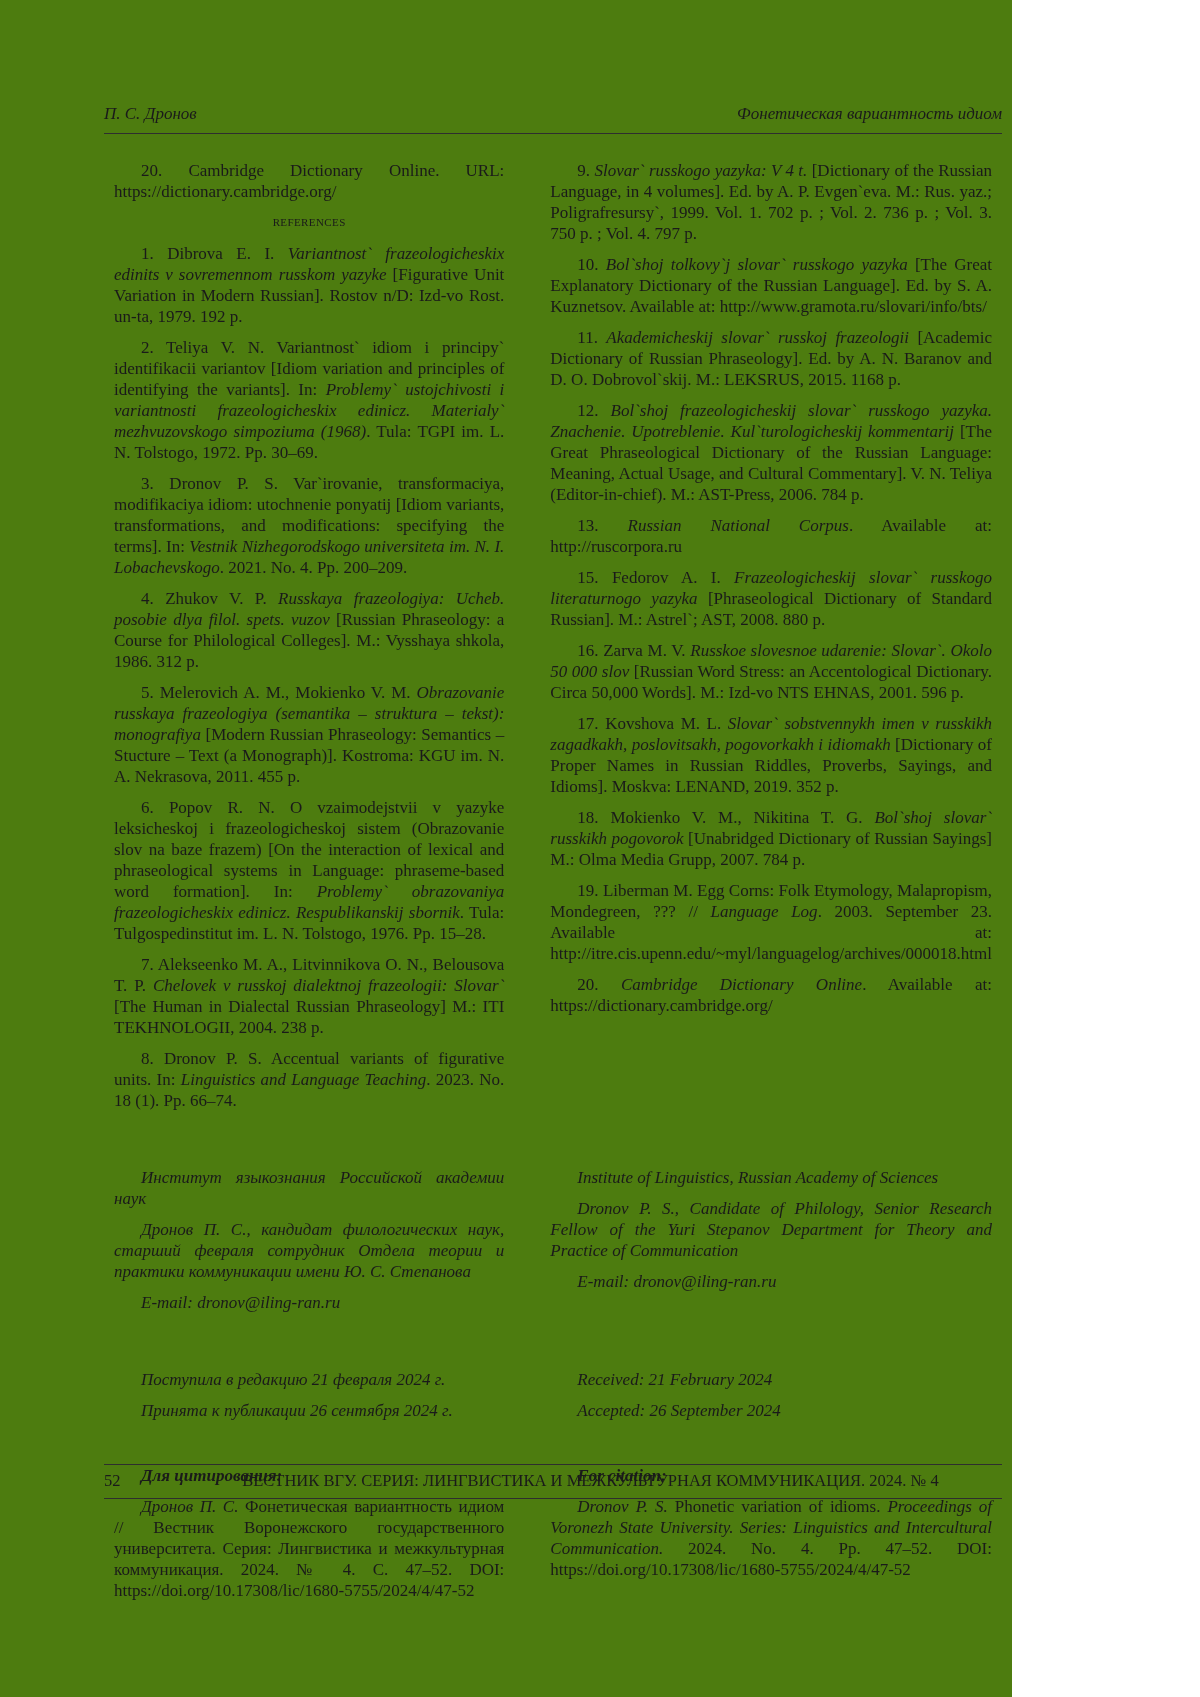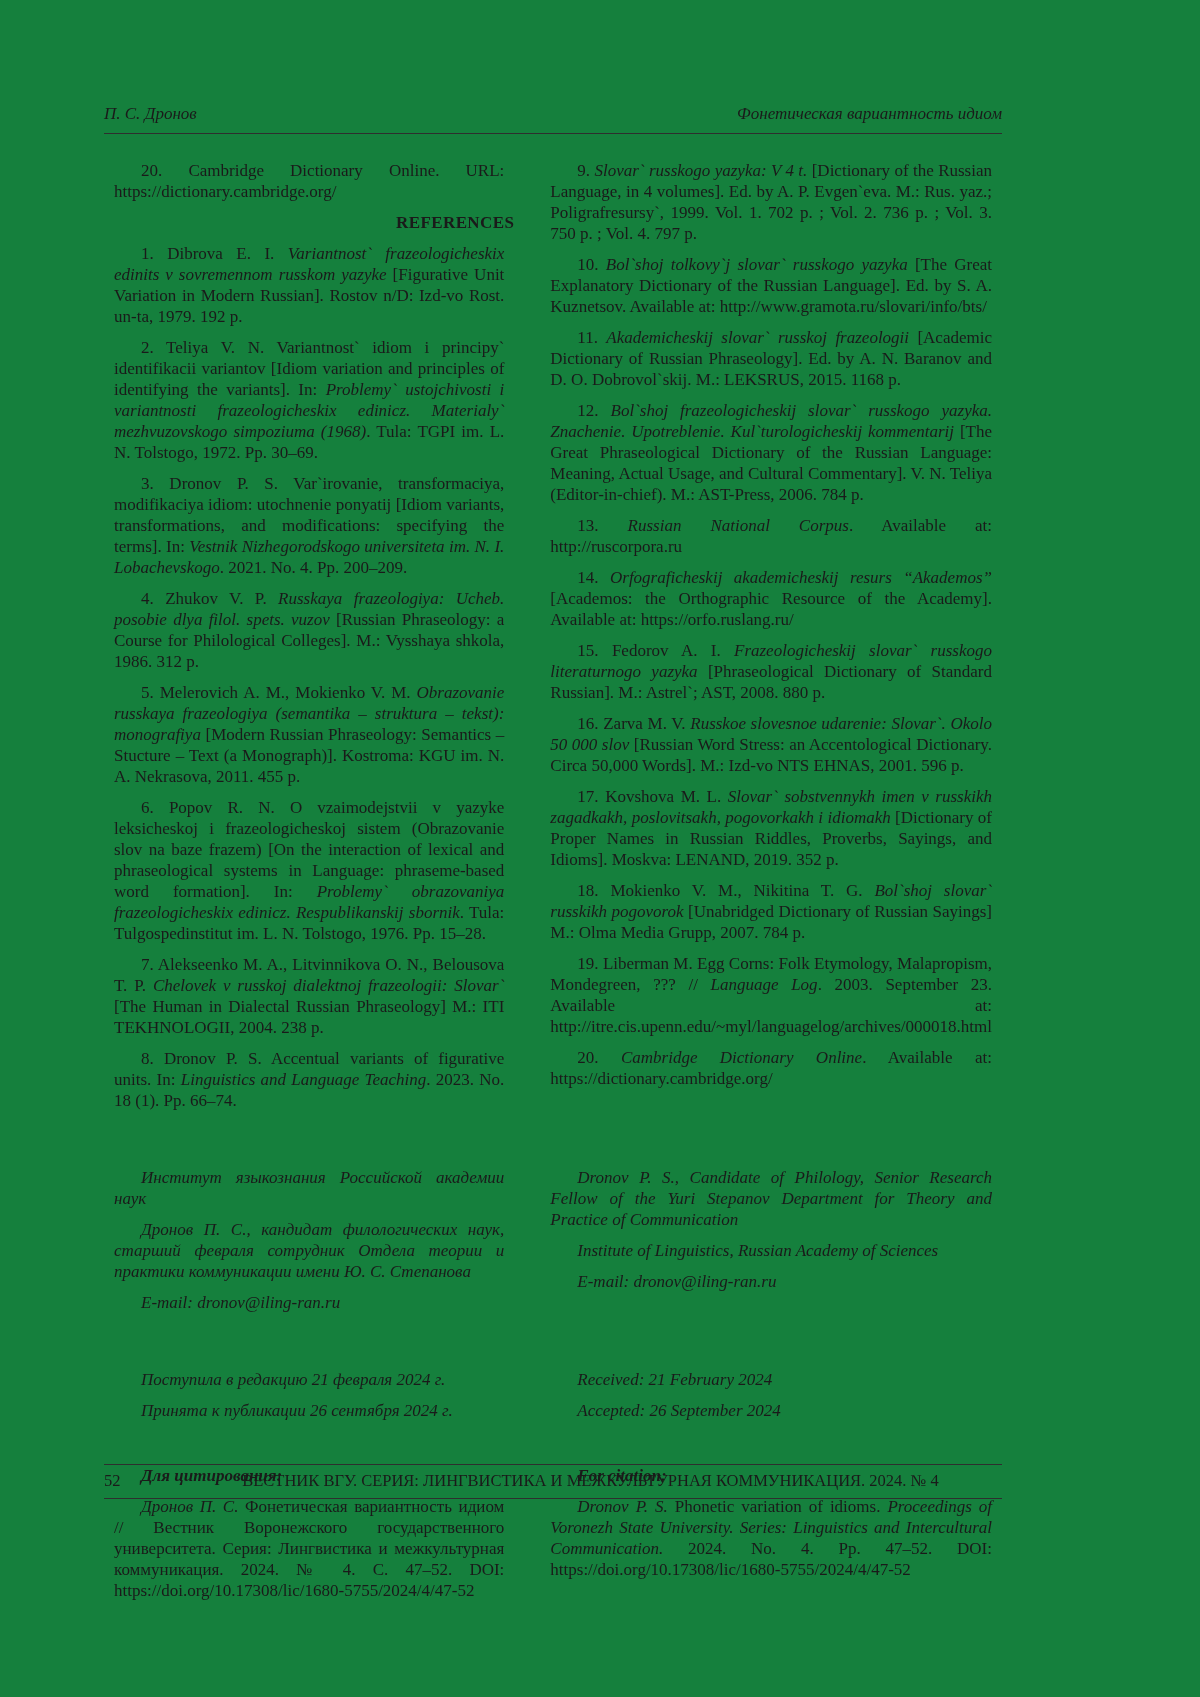--- a/index.html
+++ b/index.html
@@ -1,21 +1,21 @@
 <!DOCTYPE html>
 <html lang="ru"><head>
 <meta charset="utf-8">
 <title>Paper page</title>
 <style>
   html, body { margin:0; padding:0; background:#ffffff; }
   .page {
     position:relative;
-    width:1200px;
+    width:1012px;
     height:1697px;
-    background:#15803d;
+    background:#4d7c0f;
     font-family:"Liberation Serif", serif;
     color:#1a1a1a;
     overflow:hidden;
   }
   .content {
     position:absolute;
     left:104px;
     top:104px;
     width:898px;
   }
@@ -36,23 +36,23 @@
     font-size:17px;
     line-height:21px;
   }
   .para {
     margin:10px;
     text-indent:27px;
     text-align:justify;
     overflow-wrap:break-word;
   }
   .refs-heading {
-    text-align:right;
-    font-size:17px;
-    font-weight:bold;
+    text-align:center;
+    font-size:11px;
+    font-weight:normal;
     letter-spacing:0.4px;
     margin:9px 0 9px 0;
   }
   .seg-i { font-style:italic; }
   .affil { margin-top:36px; font-style:italic; }
   .dates { margin-top:36px; font-style:italic; }
   .cite  { margin-top:24px; }
   .cite-head {
     font-weight:bold;
     font-style:italic;
@@ -98,38 +98,37 @@
         <p class="para"><span>7. Alekseenko M. A., Litvinnikova O. N., Belousova T. P. </span><span class="seg-i">Chelovek v russkoj dialektnoj frazeologii: Slovar`</span><span> [The Human in Dialectal Russian Phraseology] M.: ITI TEKHNOLOGII, 2004. 238 p.</span></p>
         <p class="para"><span>8. Dronov P. S. Accentual variants of figurative units. In: </span><span class="seg-i">Linguistics and Language Teaching</span><span>. 2023. No. 18 (1). Pp. 66–74.</span></p>
       </section>
 
       <section>
         <p class="para"><span>9. </span><span class="seg-i">Slovar` russkogo yazyka: V 4 t.</span><span> [Dictionary of the Russian Language, in 4 volumes]. Ed. by A. P. Evgen`eva. M.: Rus. yaz.; Poligrafresursy`, 1999. Vol. 1. 702 p. ; Vol. 2. 736 p. ; Vol. 3. 750 p. ; Vol. 4. 797 p.</span></p>
         <p class="para"><span>10. </span><span class="seg-i">Bol`shoj tolkovy`j slovar` russkogo yazyka</span><span> [The Great Explanatory Dictionary of the Russian Language]. Ed. by S. A. Kuznetsov. Available at: http://www.gramota.ru/slovari/info/bts/</span></p>
         <p class="para"><span>11. </span><span class="seg-i">Akademicheskij slovar` russkoj frazeologii</span><span> [Academic Dictionary of Russian Phraseology]. Ed. by A. N. Baranov and D. O. Dobrovol`skij. M.: LEKSRUS, 2015. 1168 p.</span></p>
         <p class="para"><span>12. </span><span class="seg-i">Bol`shoj frazeologicheskij slovar` russkogo yazyka. Znachenie. Upotreblenie. Kul`turologicheskij kommentarij</span><span> [The Great Phraseological Dictionary of the Russian Language: Meaning, Actual Usage, and Cultural Commentary]. V. N. Teliya (Editor-in-chief). M.: AST-Press, 2006. 784 p.</span></p>
         <p class="para"><span>13. </span><span class="seg-i">Russian National Corpus</span><span>. Available at: http://ruscorpora.ru</span></p>
-        <p class="para"><span>14. </span><span class="seg-i">Orfograficheskij akademicheskij resurs “Akademos”</span><span> [Academos: the Orthographic Resource of the Academy]. Available at: https://orfo.ruslang.ru/</span></p>
         <p class="para"><span>15. Fedorov A. I. </span><span class="seg-i">Frazeologicheskij slovar` russkogo literaturnogo yazyka</span><span> [Phraseological Dictionary of Standard Russian]. M.: Astrel`; AST, 2008. 880 p.</span></p>
         <p class="para"><span>16. Zarva M. V. </span><span class="seg-i">Russkoe slovesnoe udarenie: Slovar`. Okolo 50 000 slov</span><span> [Russian Word Stress: an Accentological Dictionary. Circa 50,000 Words]. M.: Izd-vo NTS EHNAS, 2001. 596 p.</span></p>
         <p class="para"><span>17. Kovshova M. L. </span><span class="seg-i">Slovar` sobstvennykh imen v russkikh zagadkakh, poslovitsakh, pogovorkakh i idiomakh</span><span> [Dictionary of Proper Names in Russian Riddles, Proverbs, Sayings, and Idioms]. Moskva: LENAND, 2019. 352 p.</span></p>
         <p class="para"><span>18. Mokienko V. M., Nikitina T. G. </span><span class="seg-i">Bol`shoj slovar` russkikh pogovorok</span><span> [Unabridged Dictionary of Russian Sayings] M.: Olma Media Grupp, 2007. 784 p.</span></p>
         <p class="para"><span>19. Liberman M. Egg Corns: Folk Etymology, Malapropism, Mondegreen, ??? // </span><span class="seg-i">Language Log</span><span>. 2003. September 23. Available at: http://itre.cis.upenn.edu/~myl/languagelog/archives/000018.html</span></p>
         <p class="para"><span>20. </span><span class="seg-i">Cambridge Dictionary Online</span><span>. Available at: https://dictionary.cambridge.org/</span></p>
       </section>
 
       <section class="affil">
         <p class="para">Институт языкознания Российской академии наук</p>
         <p class="para">Дронов П. С., кандидат филологических наук, старший февраля сотрудник Отдела теории и практики коммуникации имени Ю. С. Степанова</p>
         <p class="para">E-mail: dronov@iling-ran.ru</p>
       </section>
 
       <section class="affil">
+        <p class="para">Institute of Linguistics, Russian Academy of Sciences</p>
         <p class="para">Dronov P. S., Candidate of Philology, Senior Research Fellow of the Yuri Stepanov Department for Theory and Practice of Communication</p>
-        <p class="para">Institute of Linguistics, Russian Academy of Sciences</p>
         <p class="para">E-mail: dronov@iling-ran.ru</p>
       </section>
 
       <section class="dates">
         <p class="para">Поступила в редакцию 21 февраля 2024 г.</p>
         <p class="para">Принята к публикации 26 сентября 2024 г.</p>
       </section>
 
       <section class="dates">
         <p class="para">Received: 21 February 2024</p>

